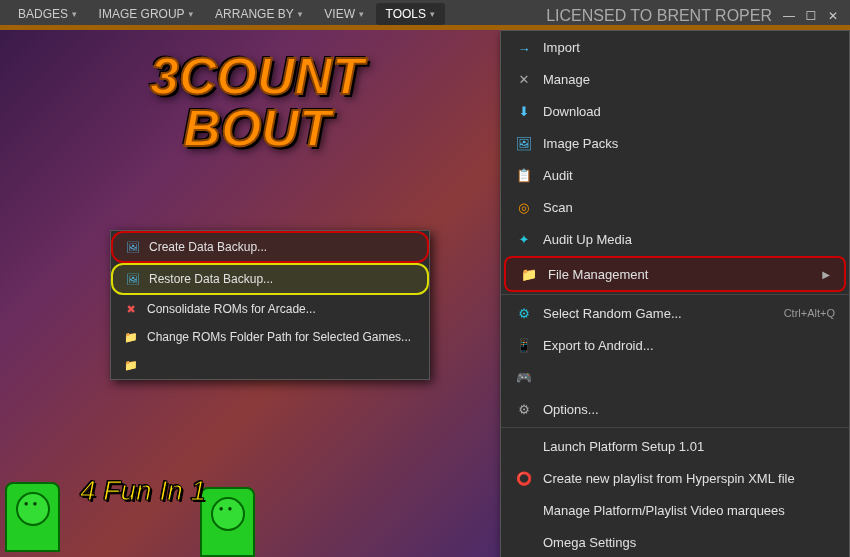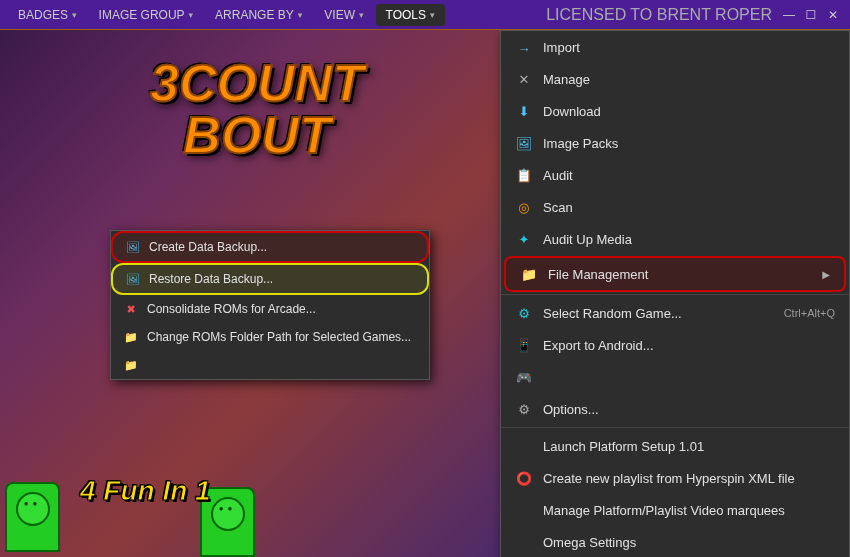--- a/index.html
+++ b/index.html
@@ -9,26 +9,26 @@
       overflow: hidden;
       font-family: 'Segoe UI', Arial, sans-serif;
       font-size: 13px;
       background: #1a1a1a;
       position: relative;
     }
 
     
     .titlebar {
       height: 30px;
-      background: #4c1d95;
-      display: flex;
-      align-items: center;
+      background: #404040;
+      display: flex;
+      align-items: flex-end;
       justify-content: space-between;
       padding: 0 8px;
-      border-bottom: 1px solid #a16207;
+      border-bottom: 5px solid #a16207;
       position: relative;
       z-index: 100;
     }
     .titlebar-menu {
       display: flex;
       align-items: center;
       gap: 2px;
     }
     .menu-item {
       color: #ccc;
@@ -75,21 +75,21 @@
     .game-bg {
       position: absolute;
       left: 0; top: 0;
       width: 514px;
       height: 527px;
       background: linear-gradient(135deg, #3a1a4a 0%, #6b2d5e 30%, #8b3a3a 60%, #4a2a6a 100%);
       display: flex;
       flex-direction: column;
       align-items: center;
       justify-content: flex-start;
-      padding-top: 27px;
+      padding-top: 20px;
     }
 
     .game-title-art {
       font-size: 52px;
       font-weight: 900;
       font-style: italic;
       text-align: center;
       line-height: 1;
       text-shadow: 3px 3px 0 #000, -2px -2px 0 #000, 4px 4px 8px rgba(0,0,0,0.8);
       margin-bottom: 10px;
@@ -114,21 +114,21 @@
       display: flex;
       align-items: flex-end;
       gap: 5px;
       padding: 5px;
     }
     .fun-text {
       position: absolute;
       bottom: 50px;
       left: 80px;
       font-size: 28px;
-      font-weight: 700;
+      font-weight: 400;
       font-style: italic;
       color: #ffdd00;
       text-shadow: 2px 2px 0 #000, -1px -1px 0 #000;
       -webkit-text-stroke: 1px #000;
     }
 
     .char-sprite {
       width: 55px;
       height: 70px;
       background: #22cc22;

